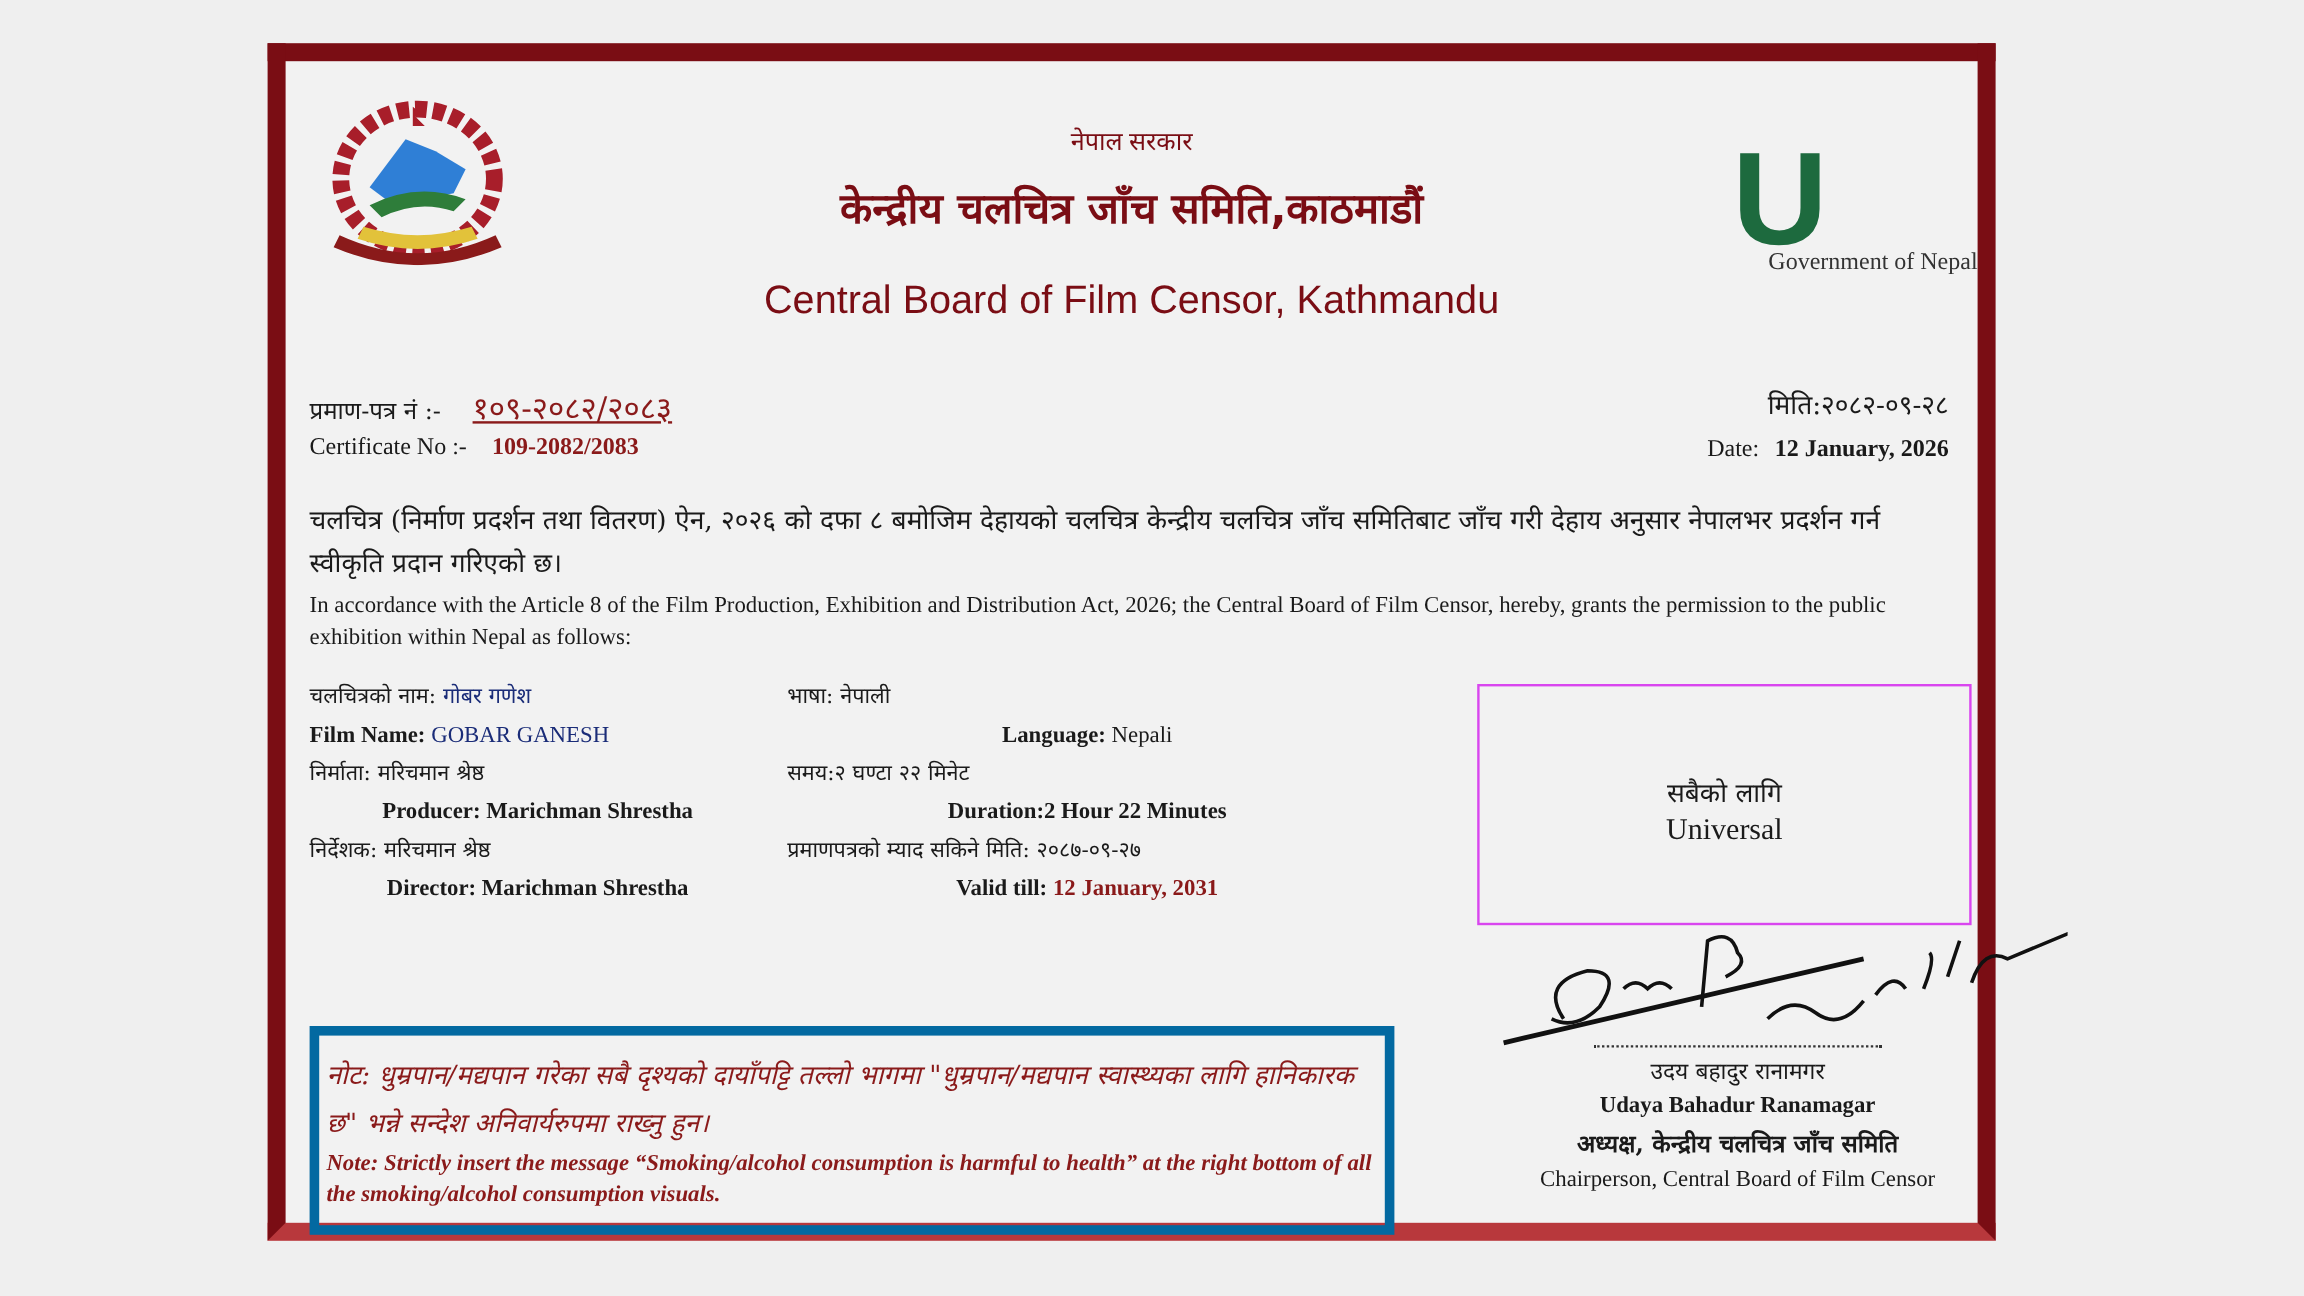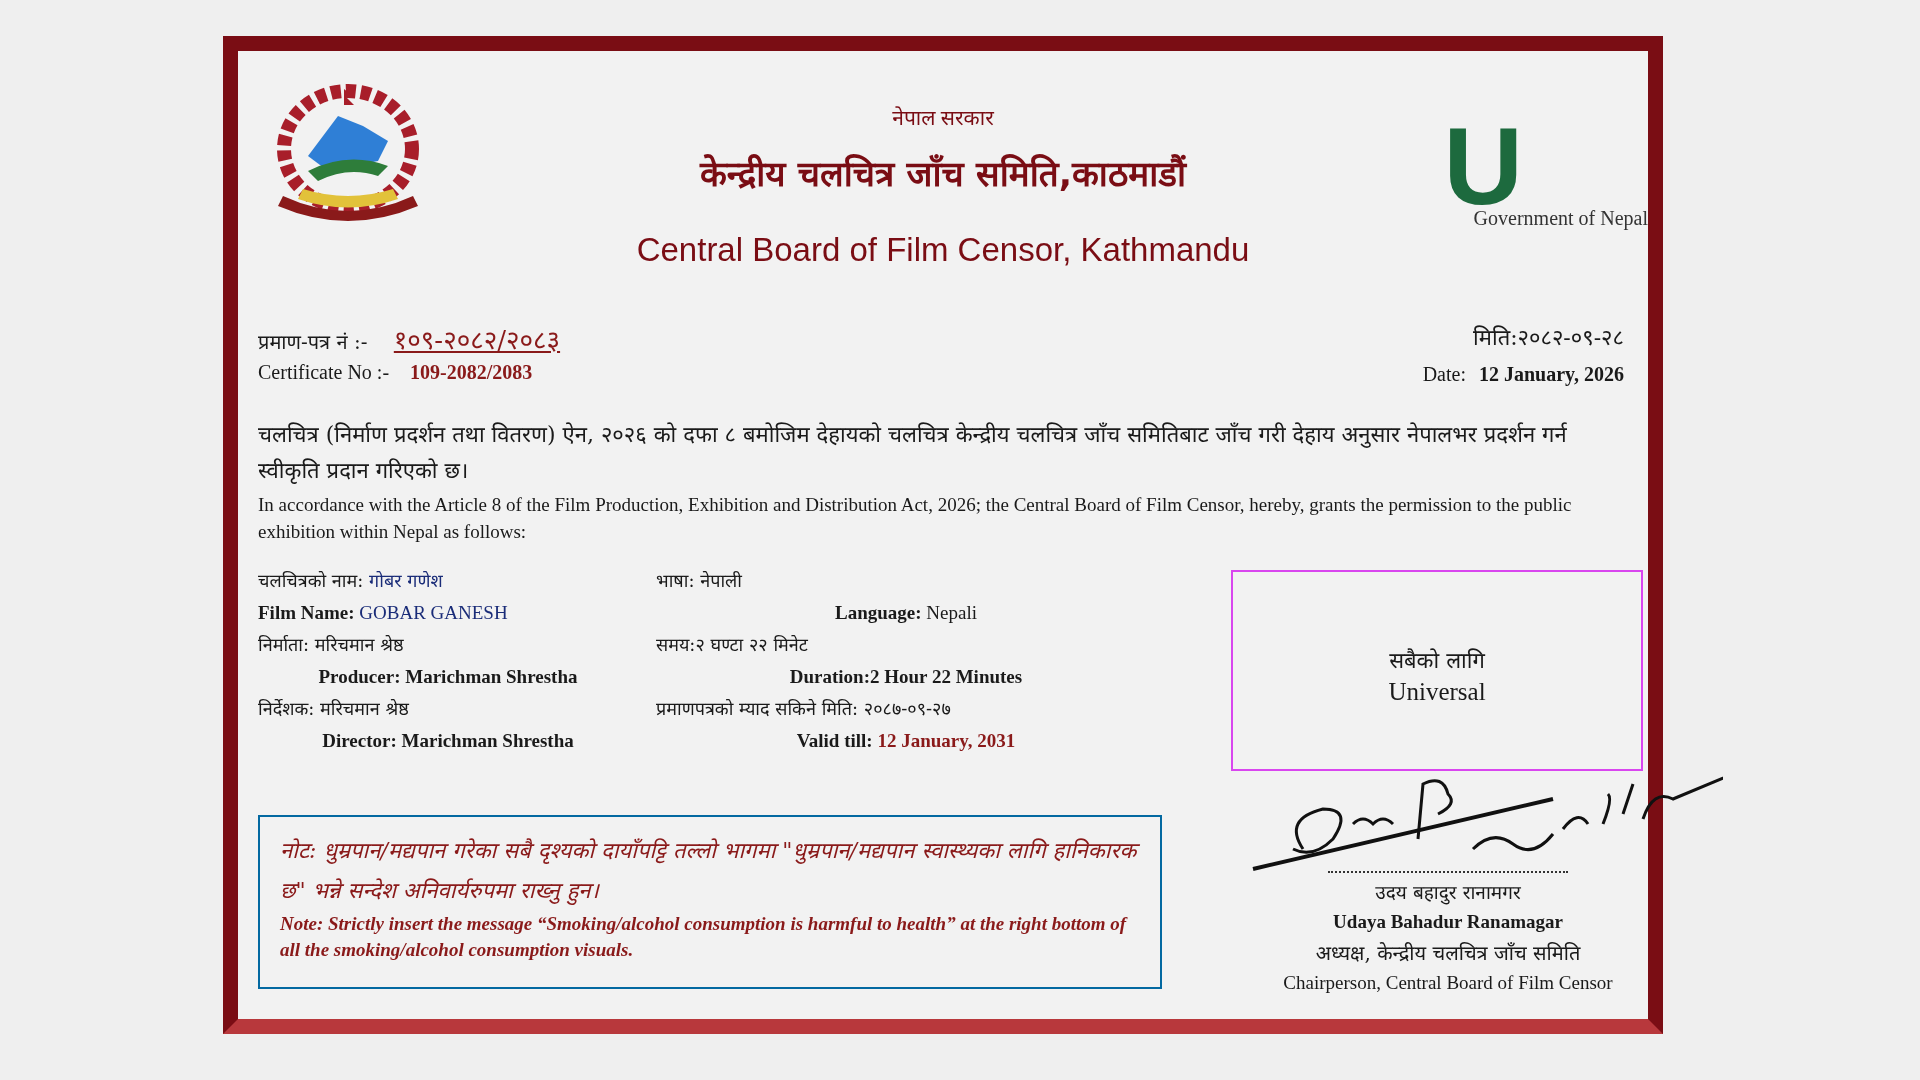--- a/index.html
+++ b/index.html
@@ -27,28 +27,28 @@
   .meta-row { font-size:20px; }
   .red { color:#8a1a1a; }
   .bold { font-weight:bold;text-align:center; }
   .para-np { left:20px; right:40px; font-size:22px; line-height:36px; font-family:"DejaVu Serif", serif; }
   .para-en { left:20px; right:40px; font-size:19px; line-height:27px; }
   .field { font-size:19px; line-height:32px; }
   .field .v { color:#1a2c78; }
   .rating-box { left:993px; top:519px; width:412px; height:201px; border:2px solid #d946ef; box-sizing:border-box; text-align:center; }
   .rating-box .np { margin-top:72px; font-size:22px; font-family:"DejaVu Serif", serif; }
   .rating-box .en { font-size:25px; margin-top:4px; }
-  .note-box { left:20px; top:764px; width:904px; height:174px; border:2px solid #0369a1; box-sizing:border-box; padding:14px 20px; color:#8a1a1a; font-style:italic; }
+  .note-box { left:20px; top:804px; width:904px; height:174px; border:8px solid #0369a1; box-sizing:border-box; padding:14px 6px; color:#8a1a1a; font-style:italic; }
   .note-box .np { font-size:22px; line-height:40px; font-family:"DejaVu Serif", serif; }
   .note-box .en { font-size:19px; line-height:26px; font-weight:bold; }
   .sig { left:1000px; top:760px; width:420px; text-align:center; }
   .sig .dots { border-bottom:2px dotted #333; width:240px; margin:60px auto 0; }
   .sig .name-np { font-size:19px; margin-top:6px; font-family:"DejaVu Serif", serif; }
   .sig .name-en { font-size:19px; font-weight:bold; margin-top:6px; }
-  .sig .title-np { font-size:20px; font-weight:normal; margin-top:6px; font-family:"DejaVu Serif", serif; }
+  .sig .title-np { font-size:20px; font-weight:bold; margin-top:6px; font-family:"DejaVu Serif", serif; }
   .sig .title-en { font-size:19px; margin-top:6px; }
   .signature-svg { left:1005px; top:718px; }
 </style>
 </head>
 <body>
 
 <div class="cert">
 
   <div class="abs emblem">
     <svg width="160" height="140" viewBox="0 0 160 140">

